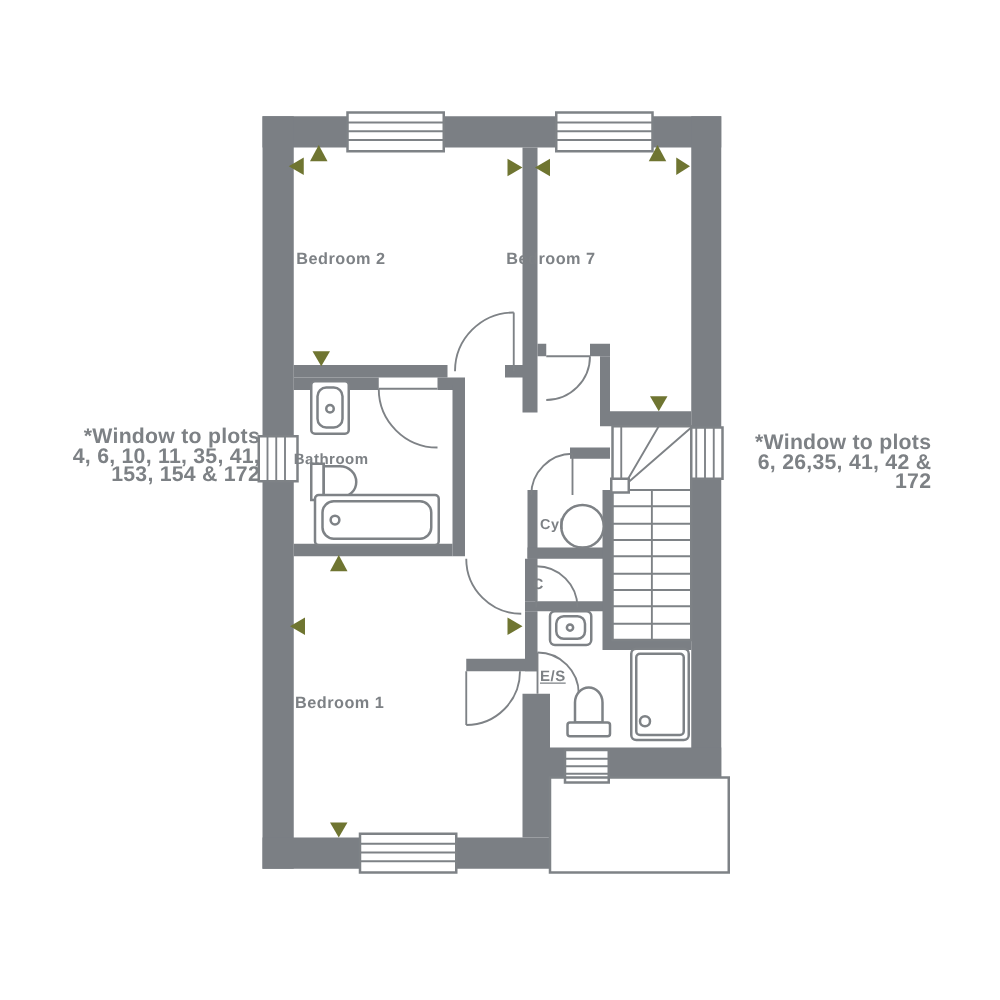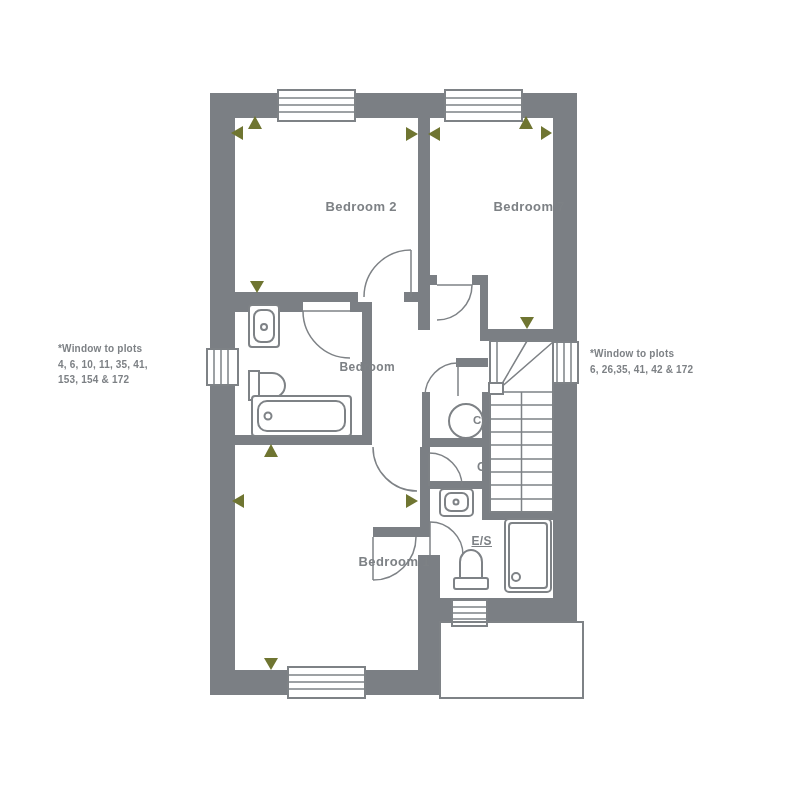--- a/index.html
+++ b/index.html
@@ -8,24 +8,24 @@
   html,body{margin:0;padding:0;}
   body{width:800px;height:800px;background:var(--background);font-family:"Liberation Sans",sans-serif;position:relative;overflow:hidden;}
   #plan{position:absolute;left:0;top:0;width:800px;height:800px;}
   svg{position:absolute;left:0;top:0;}
   .wall{fill:var(--wall);stroke:none;}
   .fixture{fill:#fff;stroke:var(--line);stroke-width:2;}
   .fixline{fill:none;stroke:var(--line);stroke-width:2;}
   .thin{fill:none;stroke:var(--line);stroke-width:1.5;}
   .win{fill:#fff;stroke:var(--line);stroke-width:2;}
   .tri{fill:var(--marker);stroke:none;}
-  .lbl{position:absolute;color:var(--text);font-weight:600;text-align:right;letter-spacing:.4px;}
+  .lbl{position:absolute;color:var(--text);font-weight:600;text-align:left;letter-spacing:.4px;}
   .room-lbl{font-size:13px;}
   .small-lbl{font-size:12px;}
-  .anno{position:absolute;color:var(--text);font-weight:600;font-size:10px;line-height:15.5px;text-align:left;letter-spacing:.2px;}
+  .anno{position:absolute;color:var(--text);font-weight:600;font-size:17px;line-height:15.5px;text-align:right;letter-spacing:.2px;}
 </style>
 </head>
 <body>
 
 <div id="plan">
 <svg width="800" height="800" viewBox="0 0 800 800">
 
   <g>
     <rect class="wall" x="210" y="93" width="367" height="25"></rect>
     <rect class="wall" x="210" y="93" width="25" height="602"></rect>
@@ -171,22 +171,22 @@
     <polygon class="tri" points="271,444 264,457 278,457"></polygon>
     <polygon class="tri" points="232,501 244,494 244,508"></polygon>
     <polygon class="tri" points="418,501 406,494 406,508"></polygon>
     <polygon class="tri" points="271,670 264,658 278,658"></polygon>
     <polygon class="tri" points="527,329 520,317 534,317"></polygon>
   </g>
 </svg>
 
   <div class="lbl room-lbl" style="left:237px;top:199px;width:160px;">Bedroom 2</div>
   <div class="lbl room-lbl" style="left:405px;top:199px;width:160px;">Bedroom 7</div>
-  <div class="lbl small-lbl" style="left:235px;top:360px;width:160px;">Bedroom</div>
-  <div class="lbl room-lbl" style="left:236px;top:554px;width:160px;margin-left:34px;">Bedroom 1</div>
+  <div class="lbl small-lbl" style="left:235px;top:360px;width:160px;">Bathroom</div>
+  <div class="lbl room-lbl" style="left:236px;top:554px;width:160px;">Bedroom 1</div>
   <div class="lbl" style="left:432px;top:414px;width:60px;font-size:11.5px;">Cyl</div>
   <div class="lbl small-lbl" style="left:426px;top:460px;width:60px;">C</div>
   <div class="lbl small-lbl" style="left:432px;top:534px;width:60px;text-decoration:underline;">E/S</div>
 
   <div class="anno" style="left:58px;top:341px;width:150px;">
     <div>*Window to plots</div>
     <div>4, 6, 10, 11, 35, 41,</div>
     <div>153, 154 &amp; 172</div>
   </div>
   <div class="anno" style="left:590px;top:346px;width:155px;">

